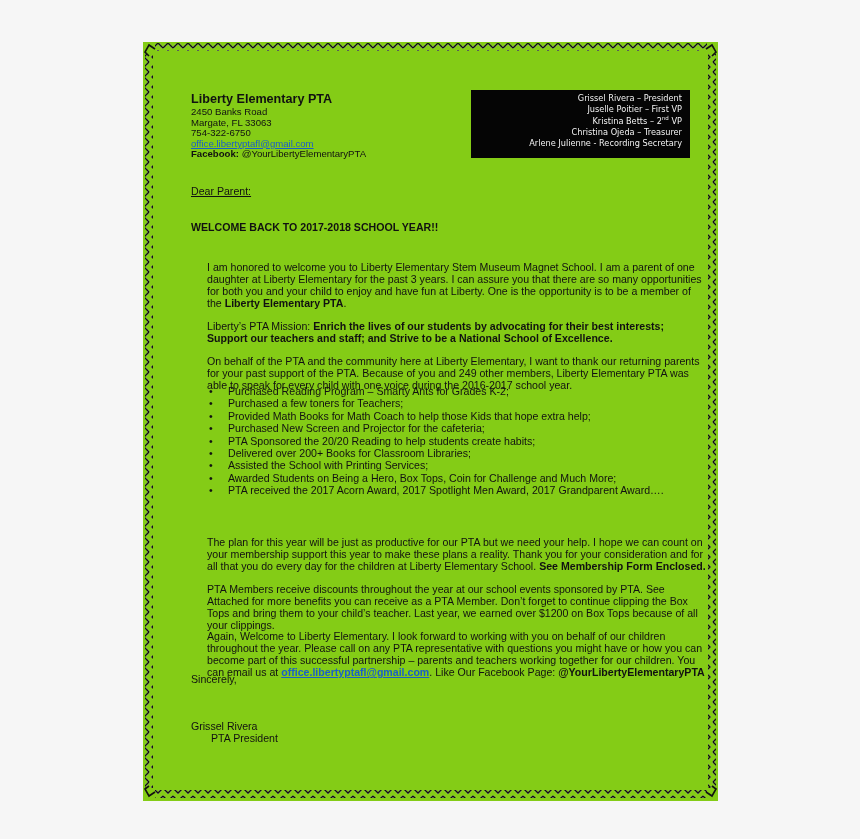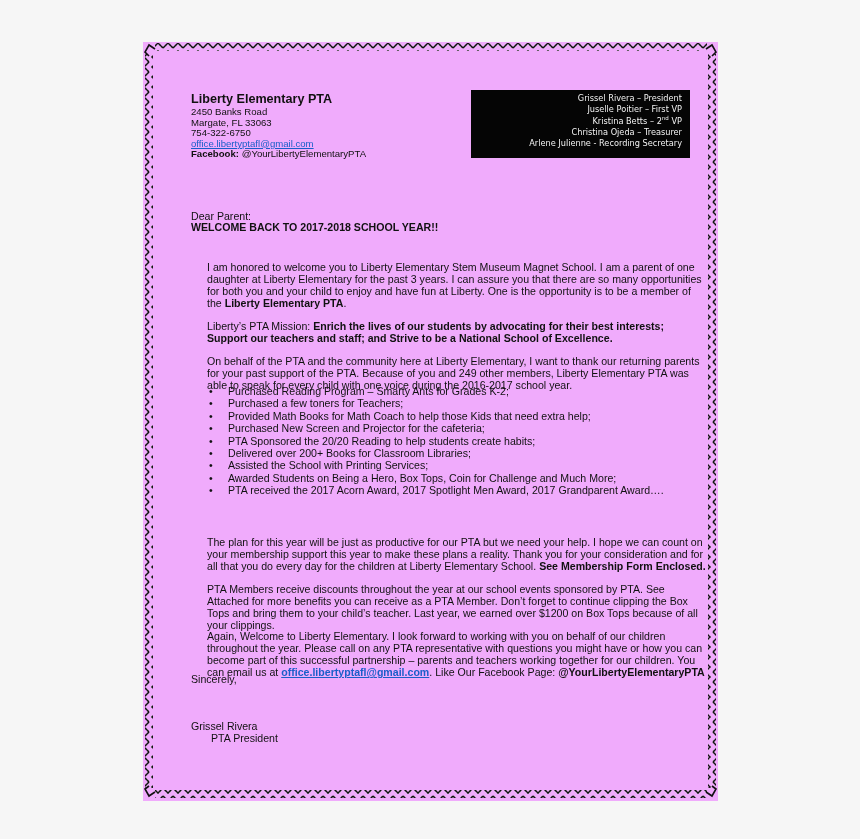--- a/index.html
+++ b/index.html
@@ -2,21 +2,21 @@
 <html><head>
 <meta charset="utf-8">
 <style>
   html, body { margin:0; padding:0; }
   body {
     width:860px; height:839px; background:#f6f6f6; position:relative; overflow:hidden;
     font-family:"Liberation Sans", sans-serif; color:#111;
   }
   .page {
     position:absolute; left:143px; top:42px; width:575px; height:759px;
-    background:#f0abfc;
+    background:#84cc16;
   }
   .border-svg { position:absolute; left:0; top:0; width:575px; height:759px; }
   .letterhead { position:absolute; left:48px; top:50px; }
   .org-name { font-weight:bold; font-size:12.6px; line-height:14px; margin-bottom:1px; }
   .lh-line { font-size:9.6px; line-height:10.6px; }
   .link { color:#1a5fc9; text-decoration:underline; }
   .bold { font-weight:bold; }
   .officers {
     position:absolute; left:328px; top:48px; width:219px; height:68px; background:#050505;
     color:#f2f2f2; font-family:"DejaVu Sans", sans-serif; font-size:8.2px; line-height:11.3px;
@@ -75,34 +75,34 @@
   </div>
 
   <div class="officers">
     <div>Grissel Rivera – President</div>
     <div>Juselle Poitier – First VP</div>
     <div><span>Kristina Betts – 2</span><sup>nd</sup><span> VP</span></div>
     <div>Christina Ojeda – Treasurer</div>
     <div>Arlene Julienne - Recording Secretary</div>
   </div>
 
-  <div class="body-block" style="top:168px;">Dear Parent:</div>
+  <div class="body-block" style="top:143px;text-decoration:underline;">Dear Parent:</div>
   <div class="body-block bold" style="top:179px;">WELCOME BACK TO 2017-2018 SCHOOL YEAR!!</div>
 
   <p class="body-block" style="top:203px;"><span>I am honored to welcome you to Liberty Elementary Stem Museum Magnet School.  I am a parent of one daughter at Liberty Elementary for the past 3 years.  I can assure you that there are so many opportunities for both you and your child to enjoy and have fun at Liberty.  One is the opportunity is to be a member of the </span><span class="bold">Liberty Elementary PTA</span><span>.</span></p>
 
   <p class="body-block" style="top:262px;"><span>Liberty’s PTA Mission:  </span><span class="bold">Enrich the lives of our students by advocating for their best interests; Support our teachers and staff; and Strive to be a National School of Excellence.</span></p>
 
   <p class="body-block" style="top:297px;">On behalf of the PTA and the community here at Liberty Elementary, I want to thank our returning parents for your past support of the PTA. Because of you and 249 other members, Liberty Elementary PTA was able to speak for every child with one voice during the 2016-2017 school year.</p>
 
   <div class="body-block" style="top:343px;">
     <ul class="bullets">
       <li><span class="dot">•</span><span>Purchased Reading Program – Smarty Ants for Grades K-2;</span></li>
       <li><span class="dot">•</span><span>Purchased a few toners for Teachers;</span></li>
-      <li><span class="dot">•</span><span>Provided Math Books for Math Coach to help those Kids that need extra help;</span></li>
+      <li><span class="dot">•</span><span>Provided Math Books for Math Coach to help those Kids that hope extra help;</span></li>
       <li><span class="dot">•</span><span>Purchased New Screen and Projector for the cafeteria;</span></li>
       <li><span class="dot">•</span><span>PTA Sponsored the 20/20 Reading to help students create habits;</span></li>
       <li><span class="dot">•</span><span>Delivered over 200+ Books for Classroom Libraries;</span></li>
       <li><span class="dot">•</span><span>Assisted the School with Printing Services;</span></li>
       <li><span class="dot">•</span><span>Awarded Students on Being a Hero, Box Tops, Coin for Challenge and Much More;</span></li>
       <li><span class="dot">•</span><span>PTA received the 2017 Acorn Award, 2017 Spotlight Men Award, 2017 Grandparent Award….</span></li>
     </ul>
   </div>
 
   <p class="body-block" style="top:478px;"><span>The plan for this year will be just as productive for our PTA but we need your help. I hope we can count on your membership support this year to make these plans a reality. Thank you for your consideration and for all that you do every day for the children at Liberty Elementary School.  </span><span class="bold">See Membership Form Enclosed.</span></p>

